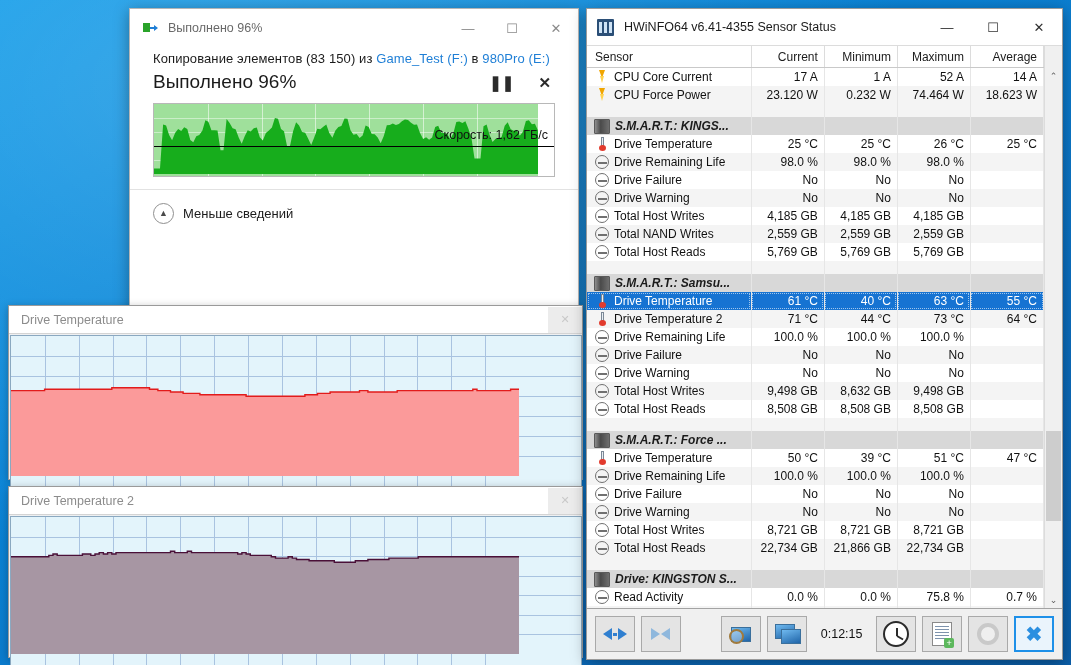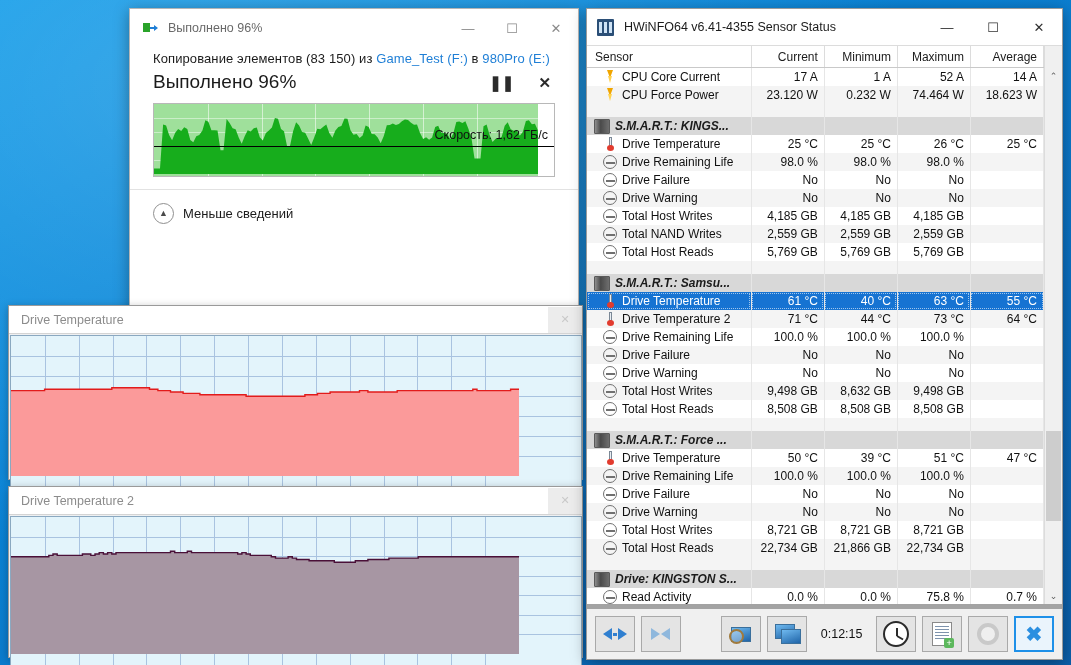--- a/index.html
+++ b/index.html
@@ -88,32 +88,32 @@
     background:#f0f0f0;border:1px solid #9a9a9a;box-sizing:border-box;
     box-shadow:0 3px 14px rgba(0,0,0,.35);display:flex;flex-direction:column;
   }
   .hw-title{height:36px;background:#fff;display:flex;align-items:center;border-bottom:1px solid #dcdcdc;flex:0 0 36px;}
   .hw-ico{width:17px;height:17px;margin-left:10px;background:#2b4f77;position:relative;border-radius:1px;}
   .hw-ico:before{content:"";position:absolute;left:2px;top:3px;width:3px;height:11px;background:#cfe3f5;box-shadow:5px 0 0 #cfe3f5, 10px 0 0 #cfe3f5;}
   .hw-title .t{margin-left:10px;font-size:12.5px;color:#1b1b1b;}
   .hw-title .btns{margin-left:auto;display:flex;}
   .hw-title .b{width:46px;height:36px;display:flex;align-items:center;justify-content:center;font-size:13px;color:#303030;}
 
-  .hw-table-wrap{flex:1;display:flex;background:#fff;border-bottom:5px solid #a3a3a3;overflow:hidden;position:relative;}
+  .hw-table-wrap{flex:1;display:flex;background:#fff;border-bottom:1px solid #a3a3a3;overflow:hidden;position:relative;}
   .hw-table{flex:1;overflow:hidden;}
   table.sens{width:100%;border-collapse:collapse;table-layout:fixed;font-size:12px;color:#111;}
   table.sens th{
     font-weight:normal;background:#fff;border-right:1px solid #dcdcdc;border-bottom:1px solid #c9c9c9;
     height:21px;padding:0 6px;text-align:right;font-size:12px;color:#1b1b1b;
   }
   table.sens th.first{text-align:left;padding-left:8px;}
   table.sens td{
     height:18px;padding:0 6px;text-align:right;border-right:1px solid #e6e6e6;white-space:nowrap;overflow:hidden;
   }
-  table.sens td.first{text-align:left;padding-left:16px;}
+  table.sens td.first{text-align:left;padding-left:8px;}
   tr.alt td{background:#f4f4f4;}
   tr.group td{background:#d8d8d8;font-style:italic;font-weight:600;color:#1b1b1b;}
   tr.group td.first{padding-left:4px;}
   tr.blank td{background:#f4f4f4;height:13px;}
   tr.sel td{background:#1673d2;color:#fff;outline:1px dotted #9ec5ec;outline-offset:-2px;}
   tr.sel td.first{background:#1673d2;}
   .cellrow{display:flex;align-items:center;gap:5px;}
   .ico{width:14px;height:14px;flex:0 0 14px;position:relative;}
   .ico.bolt:before{content:"";position:absolute;left:4px;top:0;width:0;height:0;border-left:3px solid transparent;border-right:3px solid transparent;border-top:8px solid #f0a500;}
   .ico.bolt:after{content:"";position:absolute;left:5px;top:6px;width:0;height:0;border-left:2px solid transparent;border-right:2px solid transparent;border-top:7px solid #ffd24d;}

